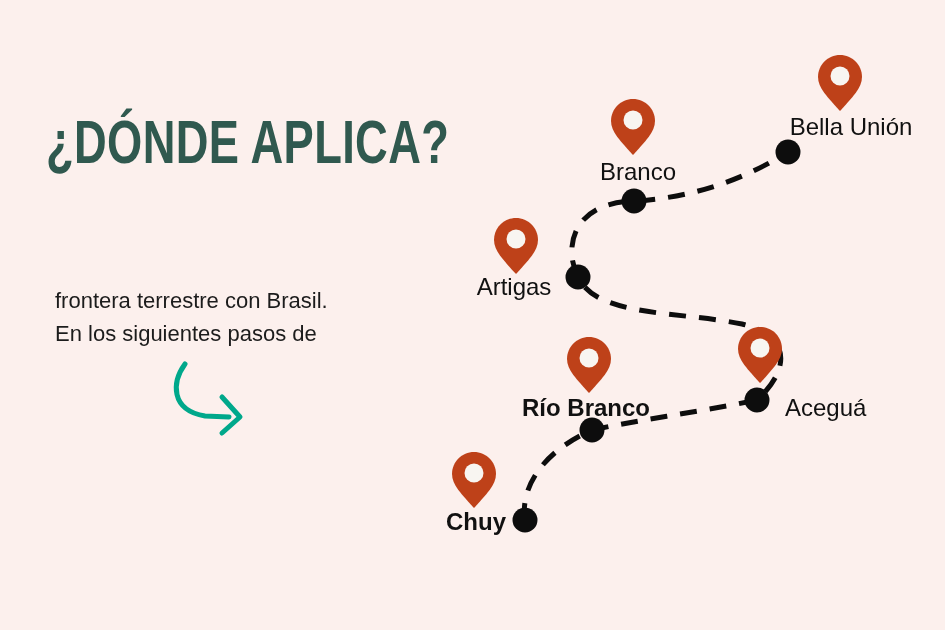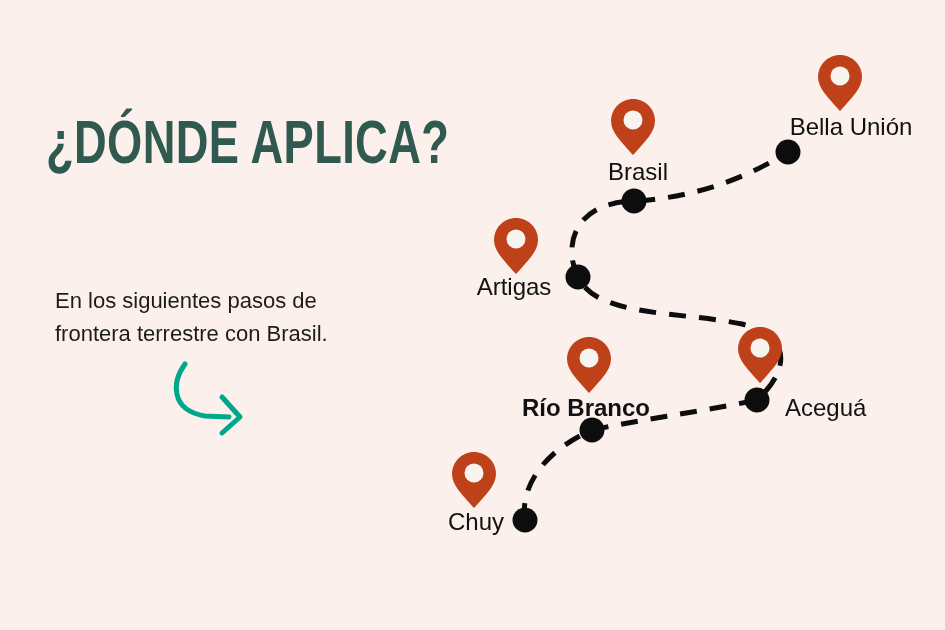--- a/index.html
+++ b/index.html
@@ -86,22 +86,22 @@
   .loc-label.centered { transform: translateX(-50%); }
 </style>
 </head>
 <body>
 
 <div class="slide">
 
   <h1 class="title">¿DÓNDE APLICA?</h1>
 
   <div class="description">
+    <div>frontera terrestre con Brasil.</div>
     <div>En los siguientes pasos de</div>
-    <div>frontera terrestre con Brasil.</div>
   </div>
 
   <div class="arrow-wrap">
     <svg width="85" height="90" viewBox="0 0 85 90">
       <path d="M 20 9 C 7 27, 5 55, 40 61 L 64 62" fill="none" stroke="var(--arrow)" stroke-width="5" stroke-linecap="round"></path>
       <path d="M 57 42 L 75 62 L 57 78" fill="none" stroke="var(--arrow)" stroke-width="5" stroke-linecap="round" stroke-linejoin="round"></path>
     </svg>
   </div>
 
   <svg class="route-svg" viewBox="0 0 945 630">
@@ -127,21 +127,21 @@
     </svg>
   </div>
   <div class="loc-label centered" style="left:851px; top:113px;">Bella Unión</div>
 
   <div class="pin" style="left:610px; top:98px;">
     <svg width="46" height="58" viewBox="0 0 46 58">
       <path class="pin-body" d="M23 1 C10.8 1 1 10.8 1 23 C1 28.5 3.5 33.8 7 38.5 C13 46.5 23 57 23 57 C23 57 33 46.5 39 38.5 C42.5 33.8 45 28.5 45 23 C45 10.8 35.2 1 23 1 Z"></path>
       <circle class="pin-hole" cx="23" cy="22" r="9.5"></circle>
     </svg>
   </div>
-  <div class="loc-label centered" style="left:638px; top:158px;">Brasil</div>
+  <div class="loc-label centered" style="left:638px; top:158px;">Branco</div>
 
   <div class="pin" style="left:493px; top:217px;">
     <svg width="46" height="58" viewBox="0 0 46 58">
       <path class="pin-body" d="M23 1 C10.8 1 1 10.8 1 23 C1 28.5 3.5 33.8 7 38.5 C13 46.5 23 57 23 57 C23 57 33 46.5 39 38.5 C42.5 33.8 45 28.5 45 23 C45 10.8 35.2 1 23 1 Z"></path>
       <circle class="pin-hole" cx="23" cy="22" r="9.5"></circle>
     </svg>
   </div>
   <div class="loc-label centered" style="left:514px; top:273px;">Artigas</div>
 
   <div class="pin" style="left:566px; top:336px;">
@@ -159,15 +159,15 @@
     </svg>
   </div>
   <div class="loc-label" style="left:785px; top:394px;">Aceguá</div>
 
   <div class="pin" style="left:451px; top:451px;">
     <svg width="46" height="58" viewBox="0 0 46 58">
       <path class="pin-body" d="M23 1 C10.8 1 1 10.8 1 23 C1 28.5 3.5 33.8 7 38.5 C13 46.5 23 57 23 57 C23 57 33 46.5 39 38.5 C42.5 33.8 45 28.5 45 23 C45 10.8 35.2 1 23 1 Z"></path>
       <circle class="pin-hole" cx="23" cy="22" r="9.5"></circle>
     </svg>
   </div>
-  <div class="loc-label centered" style="left:476px; top:508px;">Chuy</div>
+  <div class="loc-label centered" style="left:476px; top:508px;font-weight:bold;">Chuy</div>
 
 </div>
 
 </body></html>

